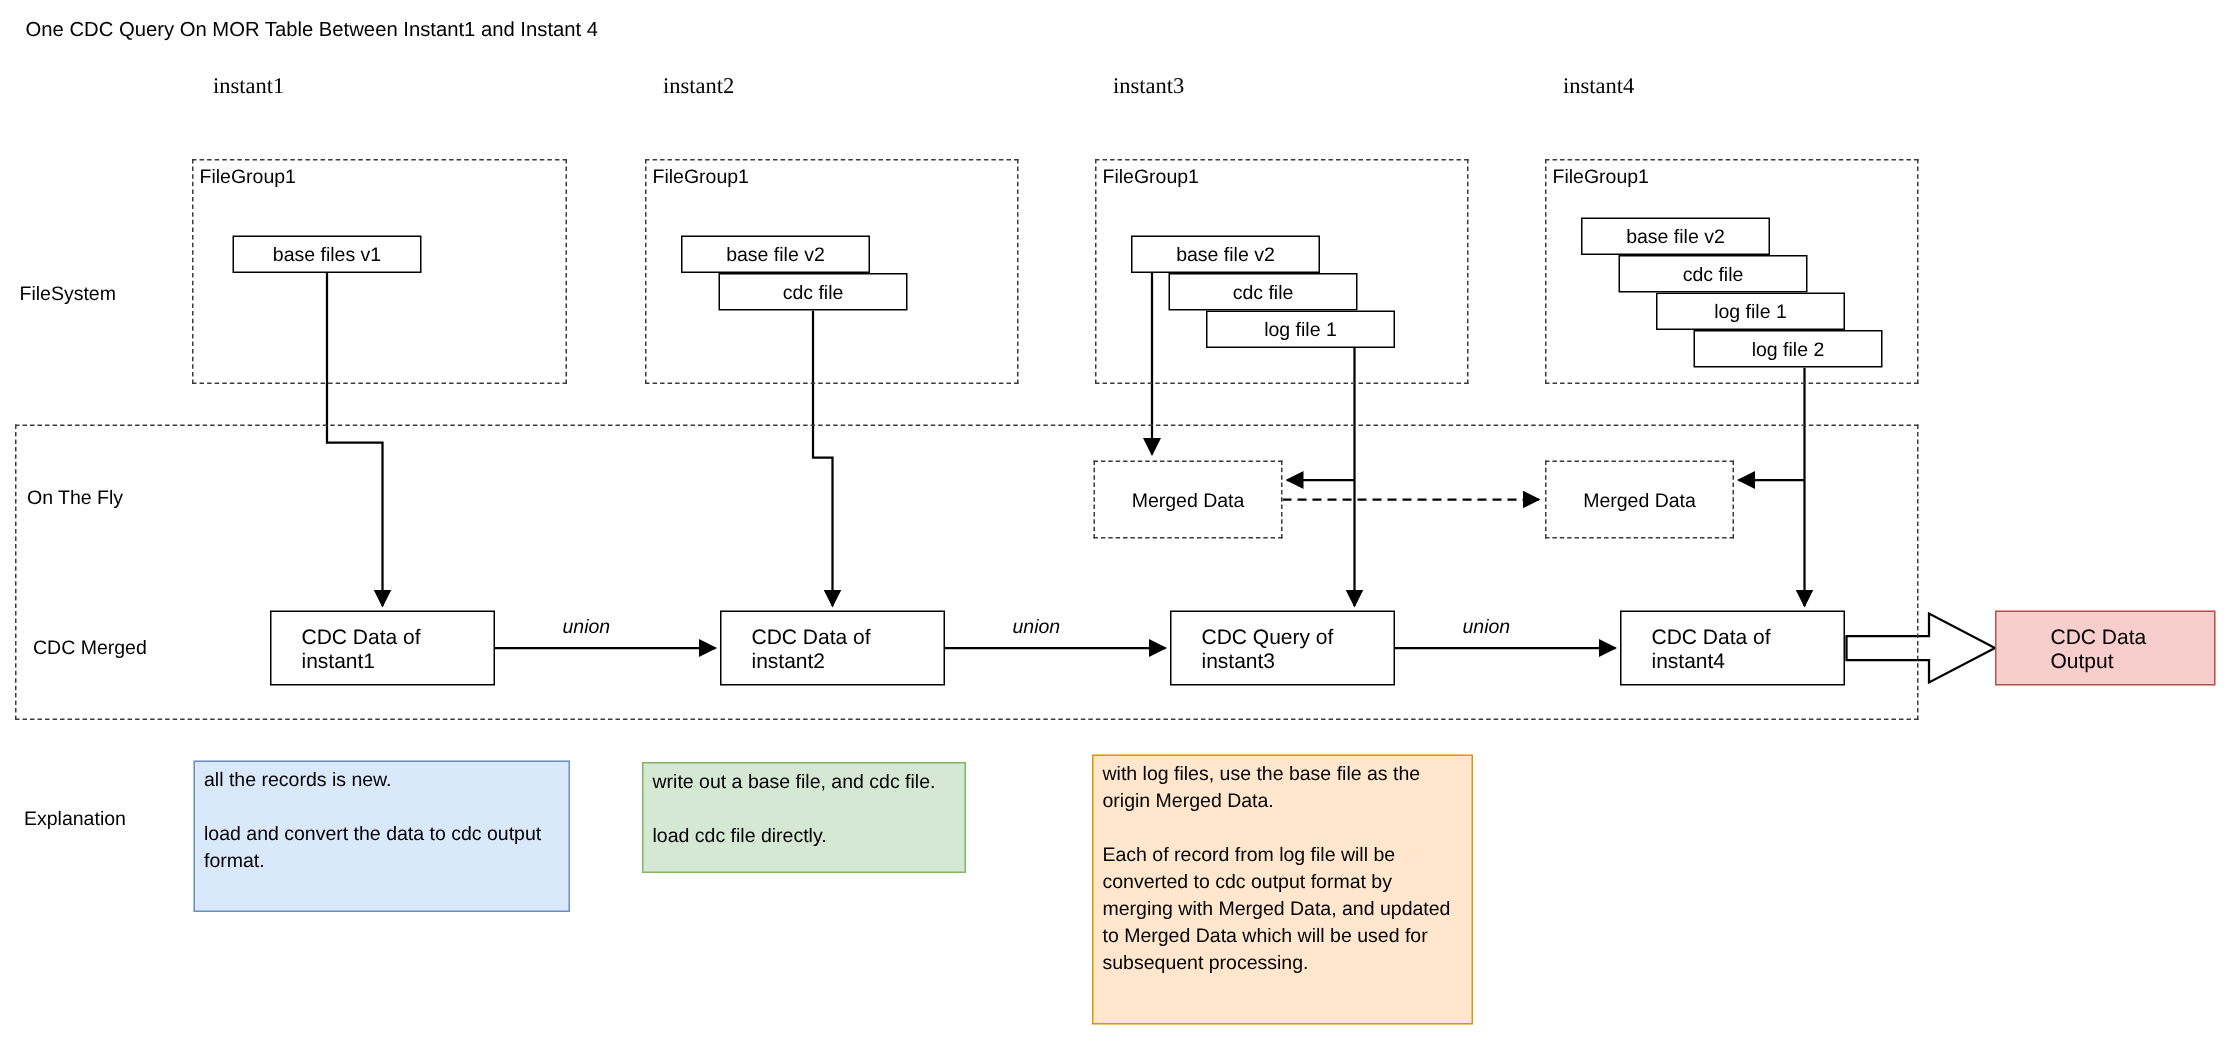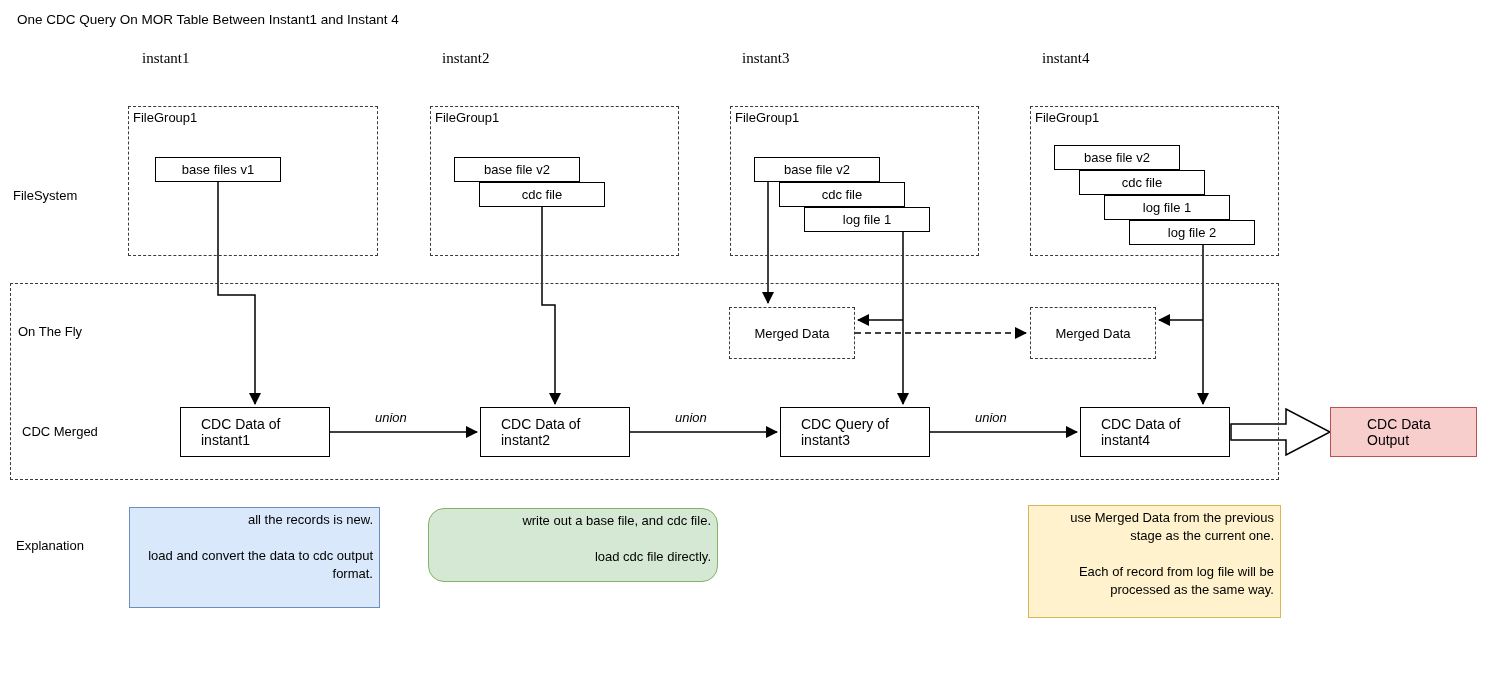--- a/index.html
+++ b/index.html
@@ -37,21 +37,21 @@
   }
   .outputbox{
     width:147px;height:50px;box-sizing:border-box;border:1.5px solid #b85450;
     background:#f8cecc;display:flex;align-items:center;justify-content:center;
     font-size:14px;
     padding-left:36px;
   }
   .unionlbl{width:60px;text-align:left;font-size:13px;font-style:italic;}
   .explain{
     box-sizing:border-box;border:1px solid;padding:3px 6px;
-    font-size:13px;line-height:1.38;white-space:pre-line;text-align:right;
+    font-size:13px;line-height:1.38;white-space:pre-line;
   }
   svg.connectors{position:absolute;left:0;top:0;pointer-events:none;}
 </style>
 </head>
 <body>
 
 <div class="canvas">
 
   <svg class="connectors" width="1491" height="694" viewBox="0 0 1491 694">
     <defs>
@@ -124,20 +124,20 @@
 
   <div class="abs unionlbl" style="left:375px;top:410px;">union</div>
   <div class="abs unionlbl" style="left:675px;top:410px;">union</div>
   <div class="abs unionlbl" style="left:975px;top:410px;">union</div>
 
   <div class="abs outputbox" style="left: 1330px; top: 407px; background-color: rgb(248, 206, 204); border-color: rgb(184, 84, 80);">CDC Data Output</div>
 
   <div class="abs explain" style="left: 129px; top: 507px; width: 251px; height: 101px; background-color: rgb(218, 232, 252); border-color: rgb(108, 142, 191);">all the records is new.
 
 load and convert the data to cdc output format.</div>
-  <div class="abs explain" style="left: 428px; top: 508px; width: 290px; height: 74px; background-color: rgb(213, 232, 212); border-color: rgb(130, 179, 102); border-radius: 16px;">write out a base file, and cdc file.
+  <div class="abs explain" style="left: 428px; top: 508px; width: 216px; height: 74px; background-color: rgb(213, 232, 212); border-color: rgb(130, 179, 102);">write out a base file, and cdc file.
 
 load cdc file directly.</div>
-  <div class="abs explain" style="left: 1028px; top: 505px; width: 253px; height: 113px; background-color: rgb(255, 242, 204); border-color: rgb(214, 182, 86);">use Merged Data from the previous stage as the current one.
+  <div class="abs explain" style="left: 728px; top: 503px; width: 254px; height: 180px; background-color: rgb(255, 230, 204); border-color: rgb(215, 155, 0);">with log files, use the base file as the origin Merged Data.
 
-Each of record from log file will be processed as the same way.</div>
+Each of record from log file will be converted to cdc output format by merging with Merged Data, and updated to Merged Data which will be used for subsequent processing.</div>
 
 </div>
 
 </body></html>

